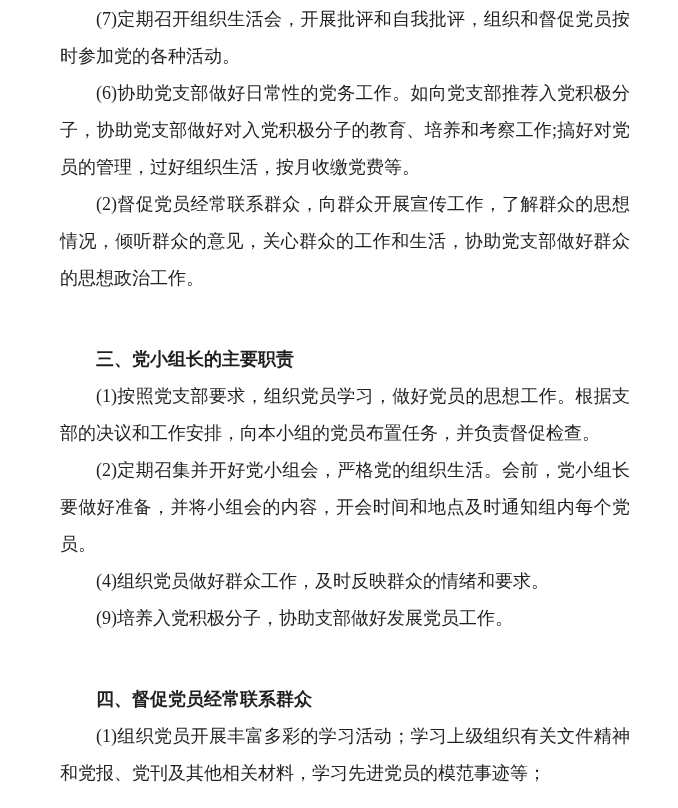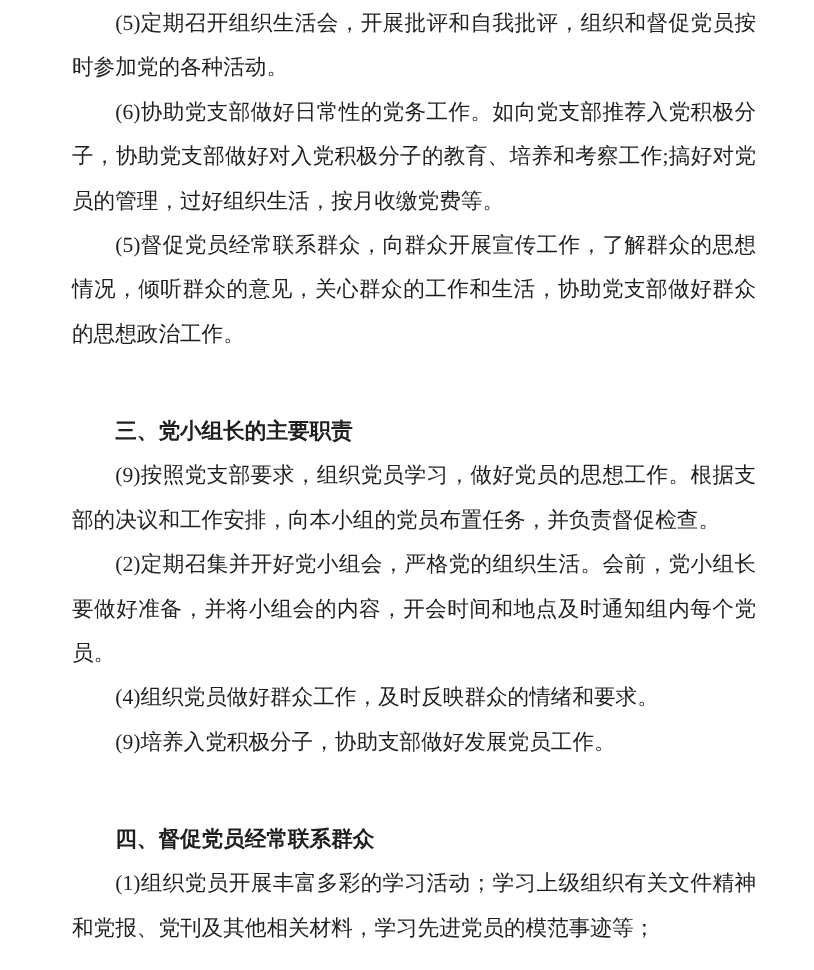--- a/index.html
+++ b/index.html
@@ -33,23 +33,23 @@
   }
   .heading {
     font-weight: bold;
     margin-top: 44px;
   }
 </style>
 </head>
 <body>
 
 <div class="page">
-  <p class="para">(5)定期召开组织生活会，开展批评和自我批评，组织和督促党员按时参加党的各种活动。</p>
+  <p class="para">(7)定期召开组织生活会，开展批评和自我批评，组织和督促党员按时参加党的各种活动。</p>
   <p class="para">(6)协助党支部做好日常性的党务工作。如向党支部推荐入党积极分子，协助党支部做好对入党积极分子的教育、培养和考察工作;搞好对党员的管理，过好组织生活，按月收缴党费等。</p>
-  <p class="para">(5)督促党员经常联系群众，向群众开展宣传工作，了解群众的思想情况，倾听群众的意见，关心群众的工作和生活，协助党支部做好群众的思想政治工作。</p>
+  <p class="para">(2)督促党员经常联系群众，向群众开展宣传工作，了解群众的思想情况，倾听群众的意见，关心群众的工作和生活，协助党支部做好群众的思想政治工作。</p>
   <p class="para heading">三、党小组长的主要职责</p>
-  <p class="para">(9)按照党支部要求，组织党员学习，做好党员的思想工作。根据支部的决议和工作安排，向本小组的党员布置任务，并负责督促检查。</p>
+  <p class="para">(1)按照党支部要求，组织党员学习，做好党员的思想工作。根据支部的决议和工作安排，向本小组的党员布置任务，并负责督促检查。</p>
   <p class="para">(2)定期召集并开好党小组会，严格党的组织生活。会前，党小组长要做好准备，并将小组会的内容，开会时间和地点及时通知组内每个党员。</p>
   <p class="para">(4)组织党员做好群众工作，及时反映群众的情绪和要求。</p>
   <p class="para">(9)培养入党积极分子，协助支部做好发展党员工作。</p>
   <p class="para heading">四、督促党员经常联系群众</p>
   <p class="para">(1)组织党员开展丰富多彩的学习活动；学习上级组织有关文件精神和党报、党刊及其他相关材料，学习先进党员的模范事迹等；</p>
 </div>
 
 </body></html>

